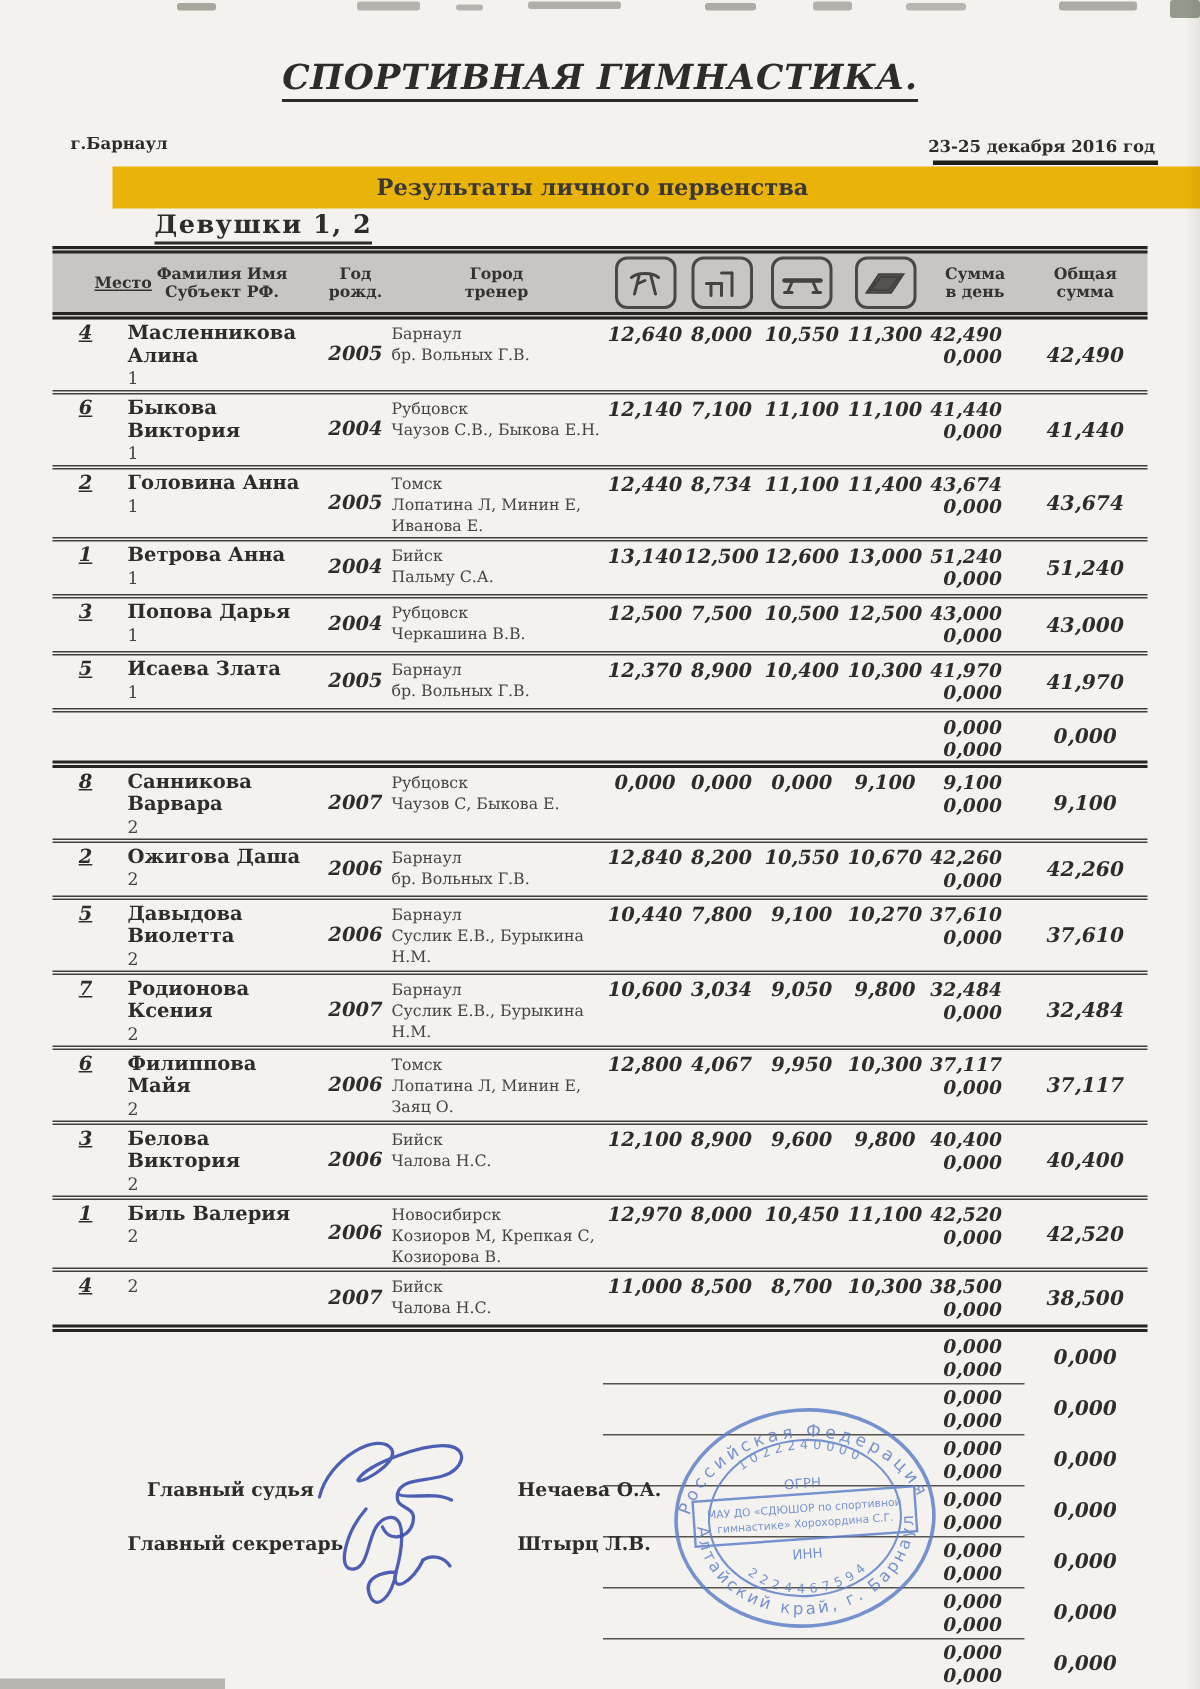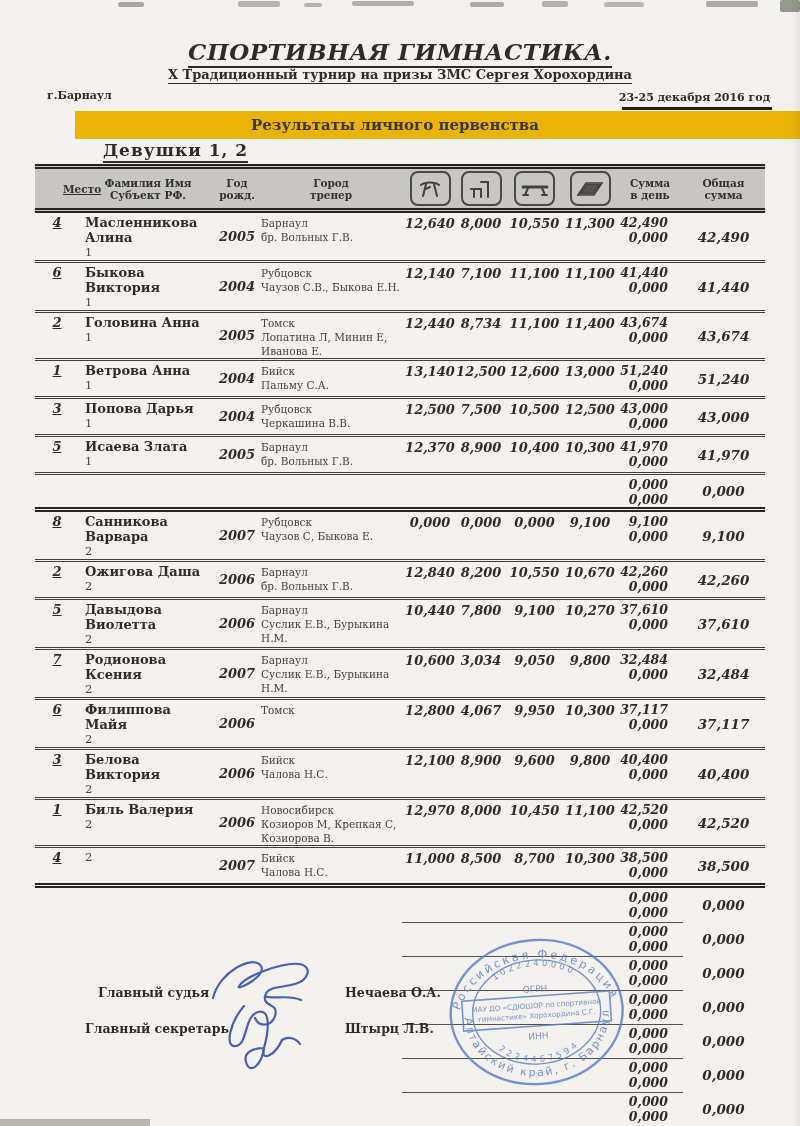--- a/index.html
+++ b/index.html
@@ -66,21 +66,20 @@
   <div class="artifact" style="left:304px;top:3px;width:18px;height:4px;background:#55544a;opacity:.4;"></div>
   <div class="artifact" style="left:352px;top:1px;width:62px;height:5px;background:#5f5e52;opacity:.45;"></div>
   <div class="artifact" style="left:470px;top:2px;width:34px;height:5px;background:#565548;opacity:.45;"></div>
   <div class="artifact" style="left:542px;top:1px;width:26px;height:6px;background:#515043;opacity:.4;"></div>
   <div class="artifact" style="left:604px;top:2px;width:40px;height:5px;background:#5d5c4f;opacity:.4;"></div>
   <div class="artifact" style="left:706px;top:1px;width:52px;height:6px;background:#55544a;opacity:.45;"></div>
   <div class="artifact" style="left:780px;top:0px;width:20px;height:12px;background:#46503e;opacity:.55;"></div>
   <div class="edge-strip"></div>
 
   <div class="title"><span>СПОРТИВНАЯ ГИМНАСТИКА.</span></div>
-  <div class="subtitle"><span>Х Традиционный турнир на призы ЗМС Сергея Хорохордина</span></div>
   <div class="city">г.Барнаул</div>
   <div class="date">23-25 декабря 2016 год</div>
   <div class="date-rule"></div>
   <div class="banner">
       <span>Результаты личного первенства</span>
     </div>
   <div class="category"><span>Девушки  1, 2</span></div>
 
   <div class="tbl">
     <div class="grid thead">
@@ -389,20 +388,21 @@
     </div>
         <div class="grid row">
       <div class="c-place"><span>6</span></div>
       <div class="c-name">
         <div class="nm">Филиппова Майя</div>
         <div class="grp">2</div>
       </div>
       <div class="c-year">2006</div>
       <div class="c-city">
         <div class="ct">Томск</div>
+        <div class="ct">Лопатина Л, Минин Е, Заяц О.</div>
       </div>
       <div class="c-score">12,800</div>
       <div class="c-score">4,067</div>
       <div class="c-score">9,950</div>
       <div class="c-score">10,300</div>
       <div class="c-day">
         <div>37,117</div>
         <div>0,000</div>
       </div>
       <div class="c-total">37,117</div>

